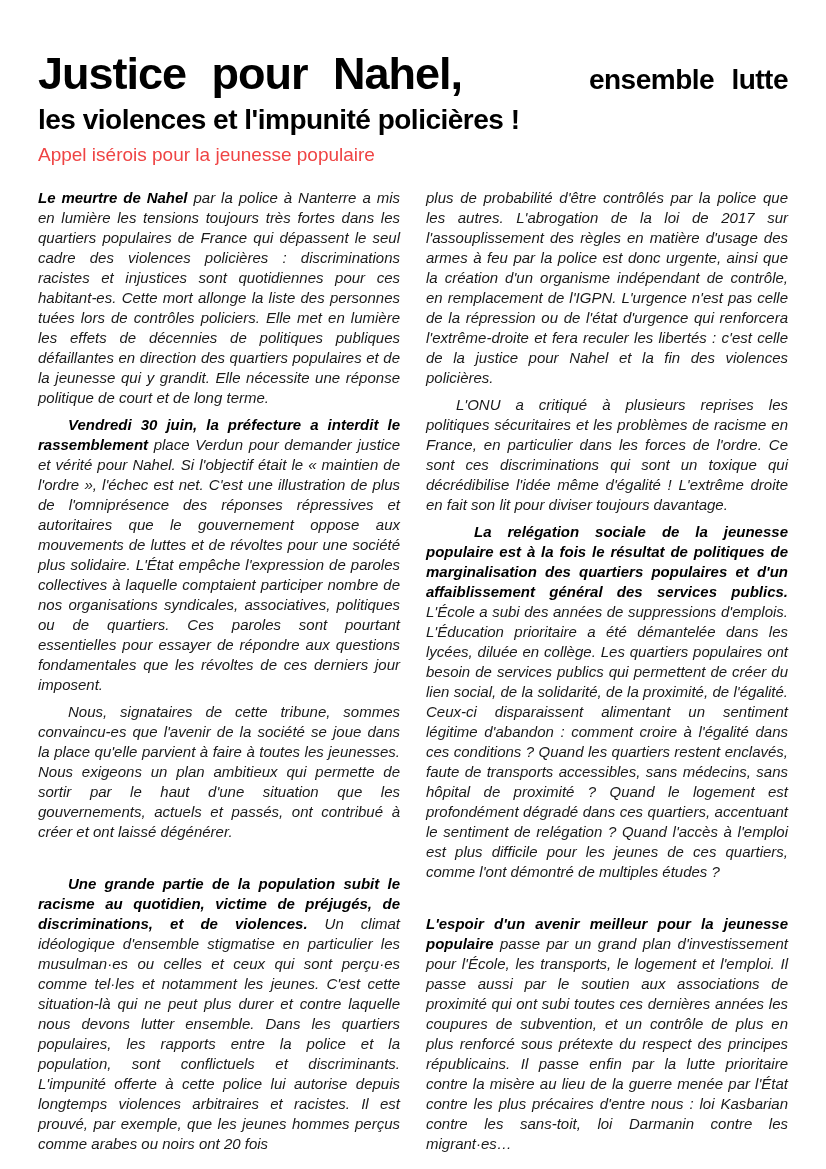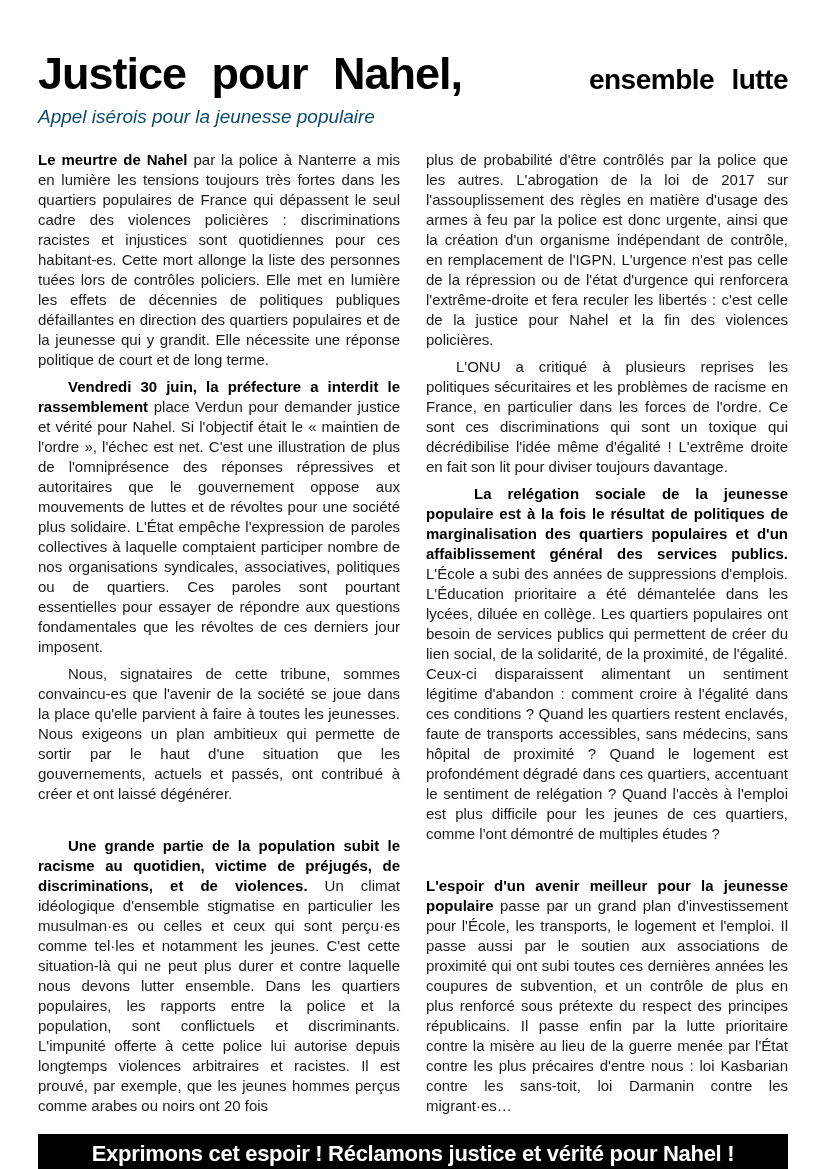--- a/index.html
+++ b/index.html
@@ -41,30 +41,30 @@
   }
   .title-line2 {
     font-weight: bold;
     font-size: 28px;
     letter-spacing: -0.5px;
     color: #000;
     margin-top: 8px;
     line-height: 1.05;
   }
   .subtitle {
-    font-style: italic;
     font-size: 19px;
-    color: #0c4a6e;
+    color: #ef4444;
     margin-top: 9px;
   }
   
   .columns {
     display: flex;
     gap: 26px;
     margin-top: 22px;
+    font-style: italic;
   }
   .col {
     width: 362px;
     font-size: 15px;
     line-height: 20px;
     text-align: justify;
     color: #1a1a1a;
   }
   .para { margin: 0 0 7px 0; }
   .para:last-child { margin-bottom: 0; margin-top: 32px; }
@@ -90,20 +90,21 @@
 </head>
 <body>
 
 <div class="page">
 
   <header class="header">
     <div class="title-line1">
       <span class="title-big">Justice pour Nahel,</span>
       <span class="title-small">ensemble lutte</span>
     </div>
+    <div class="title-line2">les violences et l'impunité policières !</div>
     <div class="subtitle">Appel isérois pour la jeunesse populaire</div>
   </header>
 
   <main class="columns">
     <div class="col">
       <p class="para"><span class="lead">Le meurtre de Nahel</span><span> par la police à Nanterre a mis en lumière les tensions toujours très fortes dans les quartiers populaires de France qui dépassent le seul cadre des violences policières : discriminations racistes et injustices sont quotidiennes pour ces habitant-es. Cette mort allonge la liste des personnes tuées lors de contrôles policiers. Elle met en lumière les effets de décennies de politiques publiques défaillantes en direction des quartiers populaires et de la jeunesse qui y grandit. Elle nécessite une réponse politique de court et de long terme.</span></p>
       <p class="para indent"><span class="lead">Vendredi 30 juin, la préfecture a interdit le rassemblement</span><span> place Verdun pour demander justice et vérité pour Nahel. Si l'objectif était le « maintien de l'ordre », l'échec est net. C'est une illustration de plus de l'omniprésence des réponses répressives et autoritaires que le gouvernement oppose aux mouvements de luttes et de révoltes pour une société plus solidaire. L'État empêche l'expression de paroles collectives à laquelle comptaient participer nombre de nos organisations syndicales, associatives, politiques ou de quartiers. Ces paroles sont pourtant essentielles pour essayer de répondre aux questions fondamentales que les révoltes de ces derniers jour imposent.</span></p>
       <p class="para indent"><span>Nous, signataires de cette tribune, sommes convaincu-es que l'avenir de la société se joue dans la place qu'elle parvient à faire à toutes les jeunesses. Nous exigeons un plan ambitieux qui permette de sortir par le haut d'une situation que les gouvernements, actuels et passés, ont contribué à créer et ont laissé dégénérer.</span></p>
       <p class="para indent"><span class="lead">Une grande partie de la population subit le racisme au quotidien, victime de préjugés, de discriminations, et de violences.</span><span> Un climat idéologique d'ensemble stigmatise en particulier les musulman·es ou celles et ceux qui sont perçu·es comme tel·les et notamment les jeunes. C'est cette situation-là qui ne peut plus durer et contre laquelle nous devons lutter ensemble. Dans les quartiers populaires, les rapports entre la police et la population, sont conflictuels et discriminants. L'impunité offerte à cette police lui autorise depuis longtemps violences arbitraires et racistes.  Il est prouvé, par exemple, que les jeunes hommes perçus comme arabes ou noirs ont 20 fois</span></p>
     </div>

